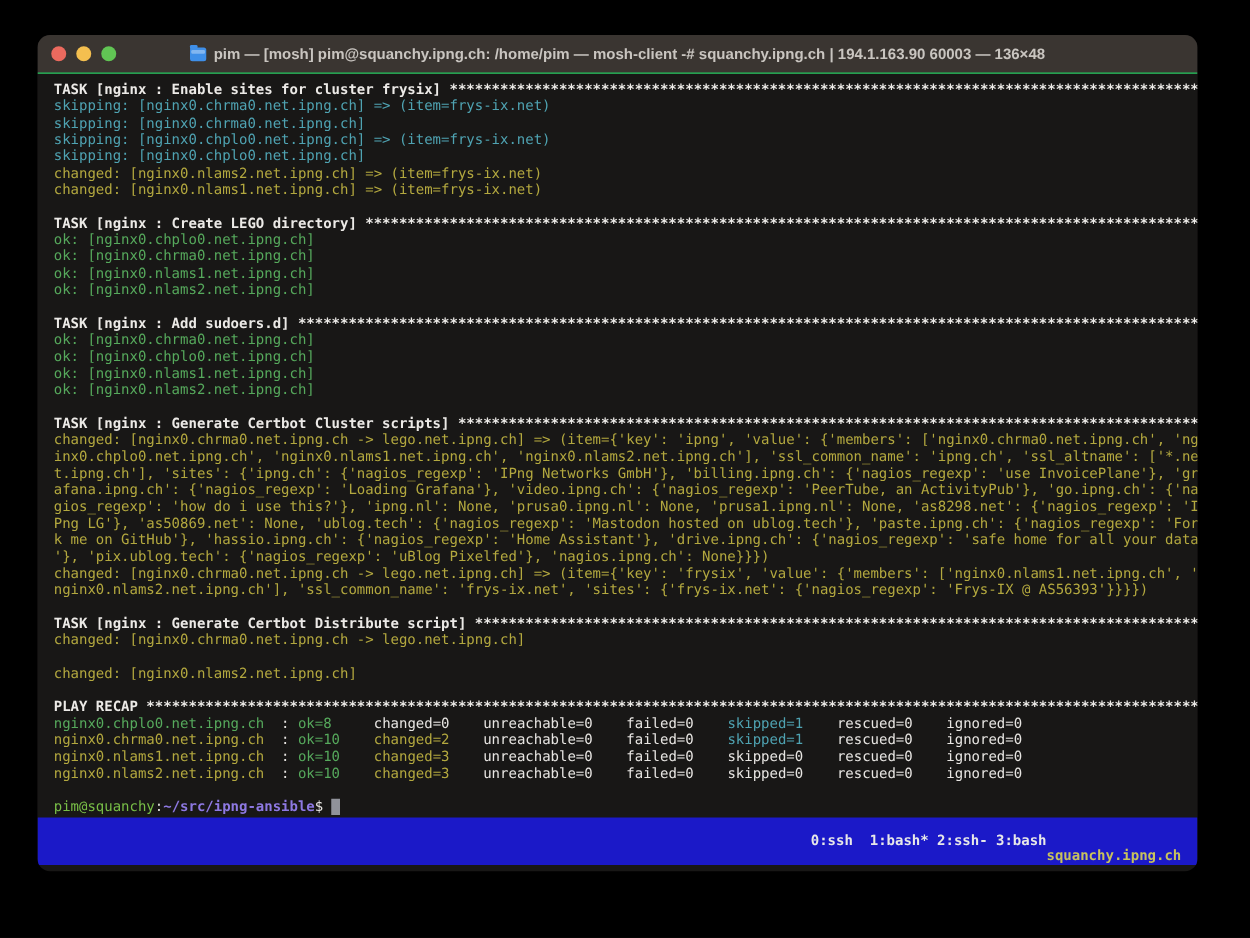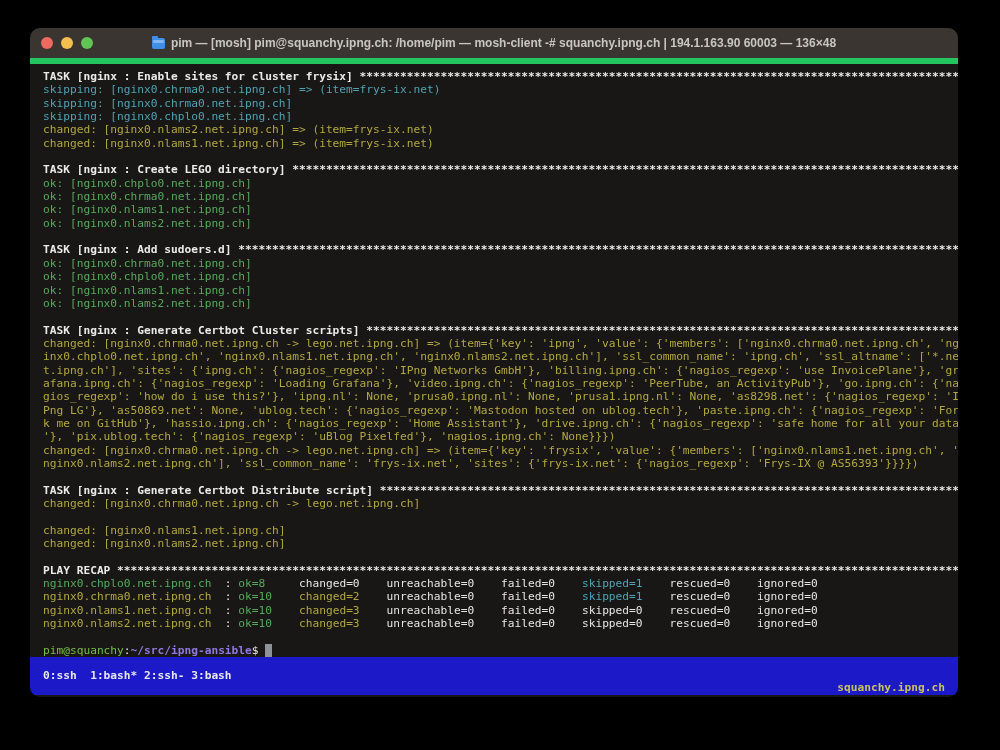--- a/index.html
+++ b/index.html
@@ -6,21 +6,21 @@
   body{width:1000px;height:750px;position:relative;overflow:hidden;}
 
   .window{
     position:absolute;left:30px;top:28px;width:928px;height:669px;
     background:var(--bg);border-radius:10px;overflow:hidden;
     box-shadow:0 22px 60px rgba(0,0,0,.8);
     display:flex;flex-direction:column;
   }
   .titlebar{
     flex:0 0 30px;background:var(--titlebar-bg);
-    border-bottom:6px solid #22c55e;
+    border-bottom:1px solid #22c55e;
     position:relative;display:flex;align-items:center;
   }
   .lights{display:flex;gap:8px;margin-left:11px;z-index:2;}
   .light{width:12px;height:12px;border-radius:50%;}
   .light.red{background:var(--light-red);}
   .light.yellow{background:var(--light-yellow);}
   .light.green{background:var(--light-green);}
   .title{
     position:absolute;left:0;right:0;top:0;bottom:0;
     display:flex;align-items:center;justify-content:center;gap:6px;
@@ -49,21 +49,21 @@
   .c-task{color:var(--task-fg);font-weight:bold;}
   .c-skip{color:var(--skip-cyan);text-align:right;}
   .c-chg{color:var(--changed-yellow);text-align:center;}
   .c-ok{color:var(--ok-green);}
   .c-user{color:var(--prompt-green);font-weight:normal;}
   .c-path{color:var(--path-purple);font-weight:bold;}
   .c-cursor{background:var(--cursor-fg);color:var(--cursor-fg);}
 
   .statusbar{
     flex:0 0 14px;margin-bottom:5px;background:var(--status-bg);
-    display:flex;justify-content:space-between;align-items:center;
+    display:flex;justify-content:flex-end;align-items:center;
     padding:0 13px;font:bold 11.2px "DejaVu Sans Mono",monospace;
     line-height:14px;white-space:pre;
   }
   .statusbar .left{color:var(--status-fg);}
   .statusbar .right{color:var(--status-host-fg);margin-top:24px;}
 </style>
 </head>
 <body>
 
 <div class="window">
@@ -76,20 +76,21 @@
     <div class="title">
       <span class="proxy-icon"></span>
       <span>pim — [mosh] pim@squanchy.ipng.ch: /home/pim — mosh-client -# squanchy.ipng.ch | 194.1.163.90 60003 — 136×48</span>
     </div>
   </div>
 
   <div class="term">
       <div class="tline"><span class="c-task">TASK [nginx : Enable sites for cluster frysix] </span><span class="c-task">*****************************************************************************************</span></div>
       <div class="tline"><span class="c-skip">skipping: [nginx0.chrma0.net.ipng.ch] =&gt; (item=frys-ix.net)</span></div>
       <div class="tline"><span class="c-skip">skipping: [nginx0.chrma0.net.ipng.ch]</span></div>
+      <div class="tline"><span class="c-skip">skipping: [nginx0.chplo0.net.ipng.ch] =&gt; (item=frys-ix.net)</span></div>
       <div class="tline"><span class="c-skip">skipping: [nginx0.chplo0.net.ipng.ch]</span></div>
       <div class="tline"><span class="c-chg">changed: [nginx0.nlams2.net.ipng.ch] =&gt; (item=frys-ix.net)</span></div>
       <div class="tline"><span class="c-chg">changed: [nginx0.nlams1.net.ipng.ch] =&gt; (item=frys-ix.net)</span></div>
       <div class="tline"></div>
       <div class="tline"><span class="c-task">TASK [nginx : Create LEGO directory] </span><span class="c-task">***************************************************************************************************</span></div>
       <div class="tline"><span class="c-ok">ok: [nginx0.chplo0.net.ipng.ch]</span></div>
       <div class="tline"><span class="c-ok">ok: [nginx0.chrma0.net.ipng.ch]</span></div>
       <div class="tline"><span class="c-ok">ok: [nginx0.nlams1.net.ipng.ch]</span></div>
       <div class="tline"><span class="c-ok">ok: [nginx0.nlams2.net.ipng.ch]</span></div>
       <div class="tline"></div>
@@ -107,21 +108,20 @@
       <div class="tline"><span class="c-chg">gios_regexp': 'how do i use this?'}, 'ipng.nl': None, 'prusa0.ipng.nl': None, 'prusa1.ipng.nl': None, 'as8298.net': {'nagios_regexp': 'I</span></div>
       <div class="tline"><span class="c-chg">Png LG'}, 'as50869.net': None, 'ublog.tech': {'nagios_regexp': 'Mastodon hosted on ublog.tech'}, 'paste.ipng.ch': {'nagios_regexp': 'For</span></div>
       <div class="tline"><span class="c-chg">k me on GitHub'}, 'hassio.ipng.ch': {'nagios_regexp': 'Home Assistant'}, 'drive.ipng.ch': {'nagios_regexp': 'safe home for all your data</span></div>
       <div class="tline"><span class="c-chg">'}, 'pix.ublog.tech': {'nagios_regexp': 'uBlog Pixelfed'}, 'nagios.ipng.ch': None}}})</span></div>
       <div class="tline"><span class="c-chg">changed: [nginx0.chrma0.net.ipng.ch -&gt; lego.net.ipng.ch] =&gt; (item={'key': 'frysix', 'value': {'members': ['nginx0.nlams1.net.ipng.ch', '</span></div>
       <div class="tline"><span class="c-chg">nginx0.nlams2.net.ipng.ch'], 'ssl_common_name': 'frys-ix.net', 'sites': {'frys-ix.net': {'nagios_regexp': 'Frys-IX @ AS56393'}}}})</span></div>
       <div class="tline"></div>
       <div class="tline"><span class="c-task">TASK [nginx : Generate Certbot Distribute script] </span><span class="c-task">**************************************************************************************</span></div>
       <div class="tline"><span class="c-chg">changed: [nginx0.chrma0.net.ipng.ch -&gt; lego.net.ipng.ch]</span></div>
       <div class="tline"></div>
-      <div class="tline"><span class="c-chg">changed: [nginx0.nlams1.net.ipng.ch]</span></div>
       <div class="tline"><span class="c-chg">changed: [nginx0.nlams2.net.ipng.ch]</span></div>
       <div class="tline"></div>
       <div class="tline"><span class="c-task">PLAY RECAP </span><span class="c-task">*****************************************************************************************************************************</span></div>
       <div class="tline"><span class="c-ok">nginx0.chplo0.net.ipng.ch</span><span class="c-def">  : </span><span class="c-ok">ok=8</span><span class="c-def">     </span><span class="c-def">changed=0</span><span class="c-def">    </span><span class="c-def">unreachable=0</span><span class="c-def">    </span><span class="c-def">failed=0</span><span class="c-def">    </span><span class="c-skip">skipped=1</span><span class="c-def">    </span><span class="c-def">rescued=0</span><span class="c-def">    </span><span class="c-def">ignored=0</span></div>
       <div class="tline"><span class="c-chg">nginx0.chrma0.net.ipng.ch</span><span class="c-def">  : </span><span class="c-ok">ok=10</span><span class="c-def">    </span><span class="c-chg">changed=2</span><span class="c-def">    </span><span class="c-def">unreachable=0</span><span class="c-def">    </span><span class="c-def">failed=0</span><span class="c-def">    </span><span class="c-skip">skipped=1</span><span class="c-def">    </span><span class="c-def">rescued=0</span><span class="c-def">    </span><span class="c-def">ignored=0</span></div>
       <div class="tline"><span class="c-chg">nginx0.nlams1.net.ipng.ch</span><span class="c-def">  : </span><span class="c-ok">ok=10</span><span class="c-def">    </span><span class="c-chg">changed=3</span><span class="c-def">    </span><span class="c-def">unreachable=0</span><span class="c-def">    </span><span class="c-def">failed=0</span><span class="c-def">    </span><span class="c-def">skipped=0</span><span class="c-def">    </span><span class="c-def">rescued=0</span><span class="c-def">    </span><span class="c-def">ignored=0</span></div>
       <div class="tline"><span class="c-chg">nginx0.nlams2.net.ipng.ch</span><span class="c-def">  : </span><span class="c-ok">ok=10</span><span class="c-def">    </span><span class="c-chg">changed=3</span><span class="c-def">    </span><span class="c-def">unreachable=0</span><span class="c-def">    </span><span class="c-def">failed=0</span><span class="c-def">    </span><span class="c-def">skipped=0</span><span class="c-def">    </span><span class="c-def">rescued=0</span><span class="c-def">    </span><span class="c-def">ignored=0</span></div>
       <div class="tline"></div>
       <div class="tline"><span class="c-user">pim@squanchy</span><span class="c-def">:</span><span class="c-path">~/src/ipng-ansible</span><span class="c-def">$ </span><span class="c-cursor"> </span></div>
     </div>

